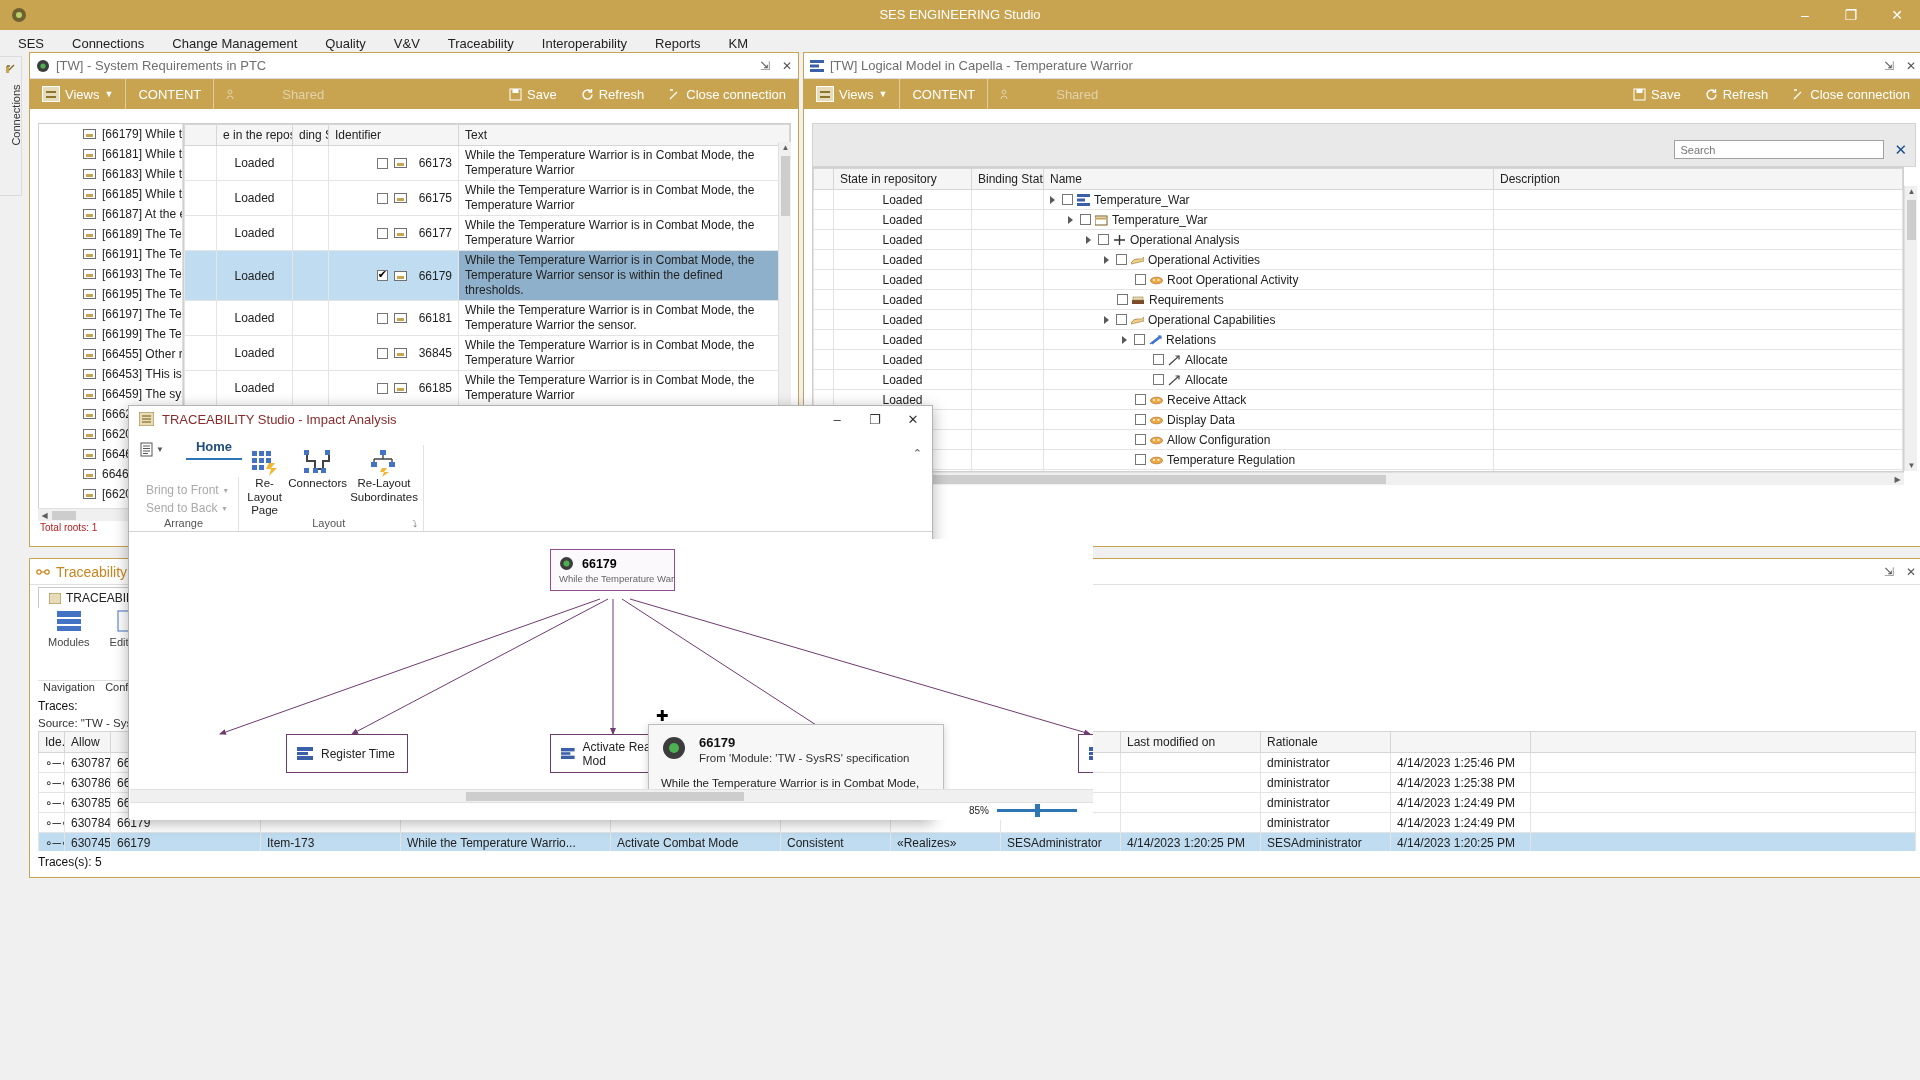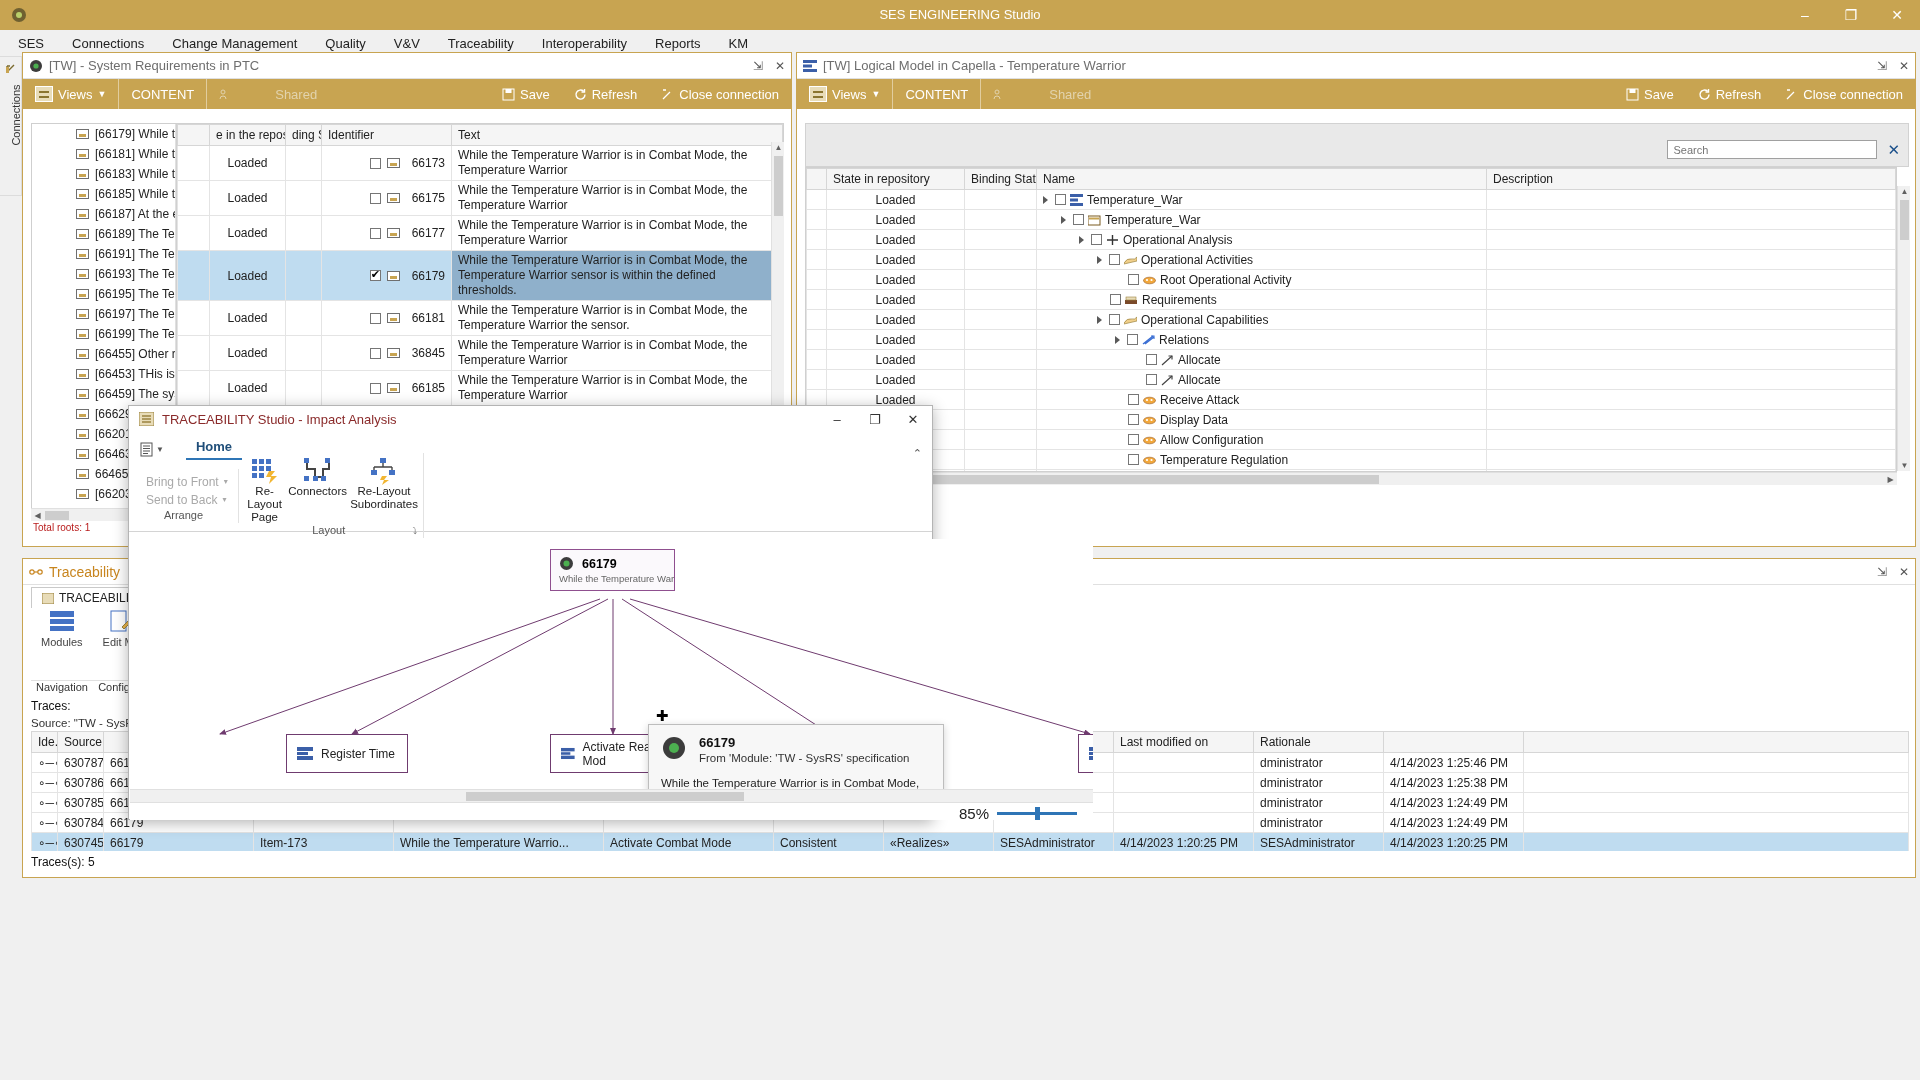--- a/index.html
+++ b/index.html
@@ -46,21 +46,21 @@
     background:#f0f0f0; border:1px solid #dcdcdc; border-left:none;
   }
   .vstrip-label {
     position:absolute; left:-34px; top:52px; width:100px;
     transform: rotate(-90deg); transform-origin:center;
     font-size:11px; color:#333; white-space:nowrap; text-align:center;
   }
   .vstrip-ico { position:absolute; left:5px; top:6px; width:12px; height:12px; }
 
   
-  .panel { position:absolute; background:#fff; border:1px solid #c8a451; }
+  .panel { position:absolute; background:#fff; border:1px solid #c8a451;margin-left:7px; }
   .panel-header {
     height:26px; background:#fff; display:flex; align-items:center;
     padding-left:6px; border-bottom:1px solid #e0e0e0;
   }
   .panel-title { font-size:13px; color:#6e6e6e; margin-left:6px; }
   .panel-hdr-btns { margin-left:auto; display:flex; }
   .panel-hdr-btn {
     width:22px; height:22px; display:flex; align-items:center; justify-content:center;
     font-size:12px; color:#555; cursor:pointer;
   }
@@ -174,21 +174,21 @@
     width:38px; height:26px; display:flex; align-items:center; justify-content:center;
     font-size:13px; color:#333; cursor:pointer;
   }
   .dlg-tabs { height:28px; display:flex; align-items:flex-end; background:#fff; padding-left:10px; }
   .dlg-tab {
     font-size:13px; font-weight:bold; color:#1f4e79; padding:2px 10px 4px;
     border-bottom:2px solid #2e75b6; cursor:pointer;
   }
   .ribbon {
     height:72px; background:#fff; border-bottom:1px solid #d4d4d4;
-    display:flex; align-items:center;
+    display:flex; align-items:flex-end;
   }
   .ribbon-group {
     display:flex; flex-direction:column; justify-content:space-between;
     border-right:1px solid #e2e2e2; padding:4px 6px 0;
   }
   .ribbon-group .gtitle { font-size:11px; color:#555; text-align:center; padding-bottom:2px; }
   .rbtn {
     display:flex; align-items:center; gap:5px; font-size:12px; color:#a9a9a9;
     padding:2px 6px; cursor:default; white-space:nowrap;
   }
@@ -208,21 +208,21 @@
   }
   .node-hdr { display:flex; align-items:center; gap:8px; padding:6px 8px 2px 8px; font-weight:bold; font-size:12.5px; }
   .node-sub { font-size:9.5px; color:#666; padding:0 8px 4px 8px; white-space:nowrap; overflow:hidden; }
   .ttip {
     position:absolute; background:#f7f7f7; border:1px solid #bdbdbd;
     box-shadow:0 2px 8px rgba(0,0,0,.18); padding:10px 12px;
   }
   .ttip-id { font-size:13px; font-weight:bold; color:#111; }
   .ttip-from { font-size:11.5px; color:#333; margin-top:2px; }
   .ttip-body { font-size:11.5px; color:#222; margin-top:12px; line-height:1.35; }
-  .zoom-bar { position:absolute; display:flex; align-items:center; gap:8px; font-size:15px; color:#222; }
+  .zoom-bar { position:absolute; display:flex; align-items:center; gap:8px; font-size:10px; color:#222; }
   .zoom-track { width:80px; height:3px; background:#2e75b6; position:relative; }
   .zoom-knob { position:absolute; left:38px; top:-5px; width:5px; height:13px; background:#2e75b6; }
   .cursor-ico { position:absolute; font-size:15px; color:#000; }
 </style>
 </head>
 <body>
 
 <div class="app">
 
   <div class="titlebar">
@@ -964,21 +964,21 @@
             <col style="width:110px">
           <col style="width:120px">
             <col style="width:140px">
             <col style="width:130px">
             <col style="width:140px">
             <col>
         </colgroup>
         <thead>
             <tr id="traces-head">
               <th>Ide...</th>
-              <th>Source</th>
+              <th>Allow</th>
               <th></th>
               <th></th>
               <th></th>
               <th></th>
               <th></th>
               <th></th>
               <th>dified by</th>
               <th>Last modified on</th>
               <th>Rationale</th>
               <th></th>

